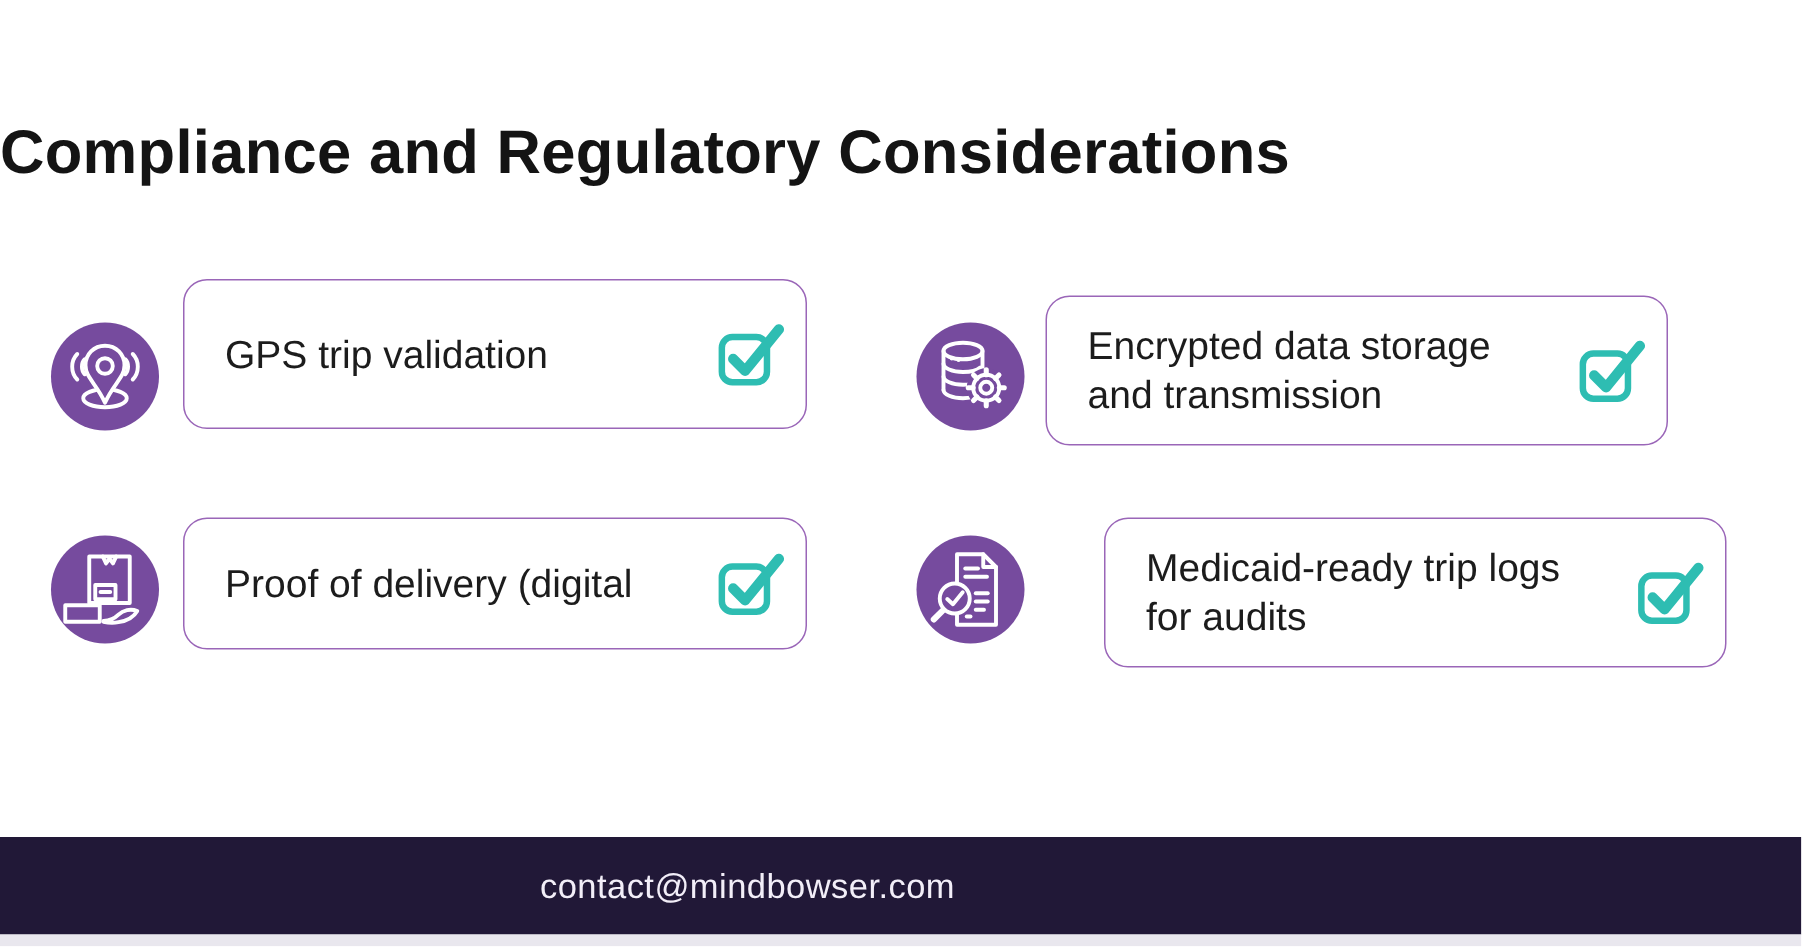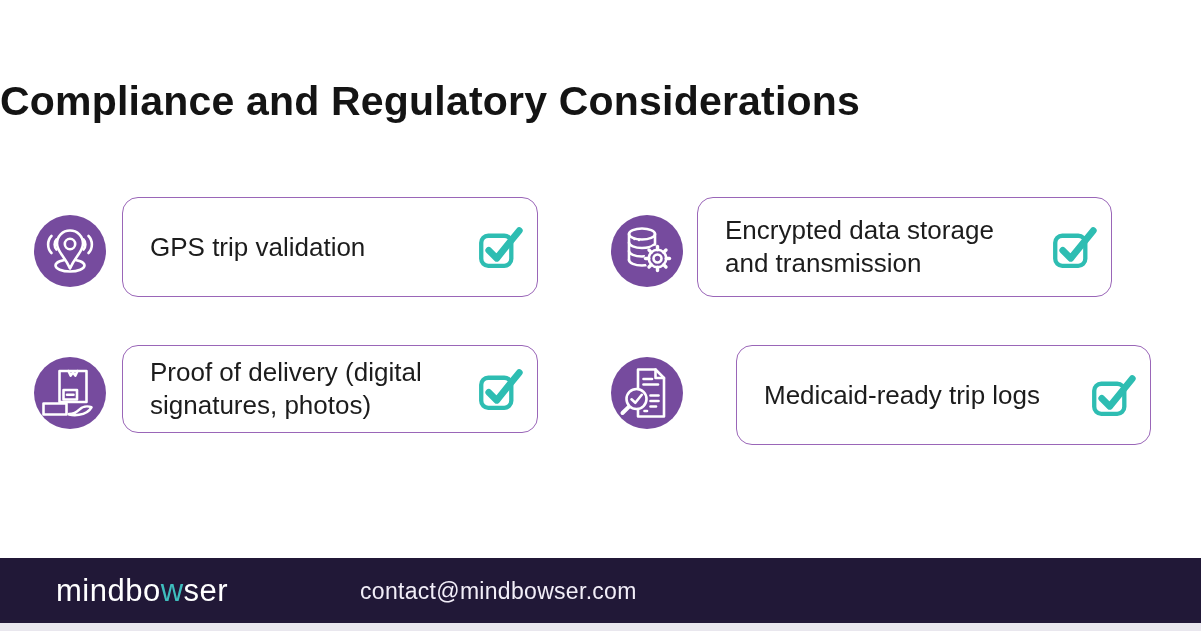--- a/index.html
+++ b/index.html
@@ -15,21 +15,21 @@
     position:absolute;width:72px;height:72px;border-radius:50%;
     background:var(--purple,#764B9E);display:flex;align-items:center;justify-content:center;
   }
   .card{
     position:absolute;background:#fff;border:1.5px solid var(--card-border,#9A66B8);
     border-radius:16px;display:flex;align-items:center;box-sizing:border-box;
   }
   .card-text{padding-left:27px;font-size:26px;line-height:33px;color:var(--text-color,#1C1C1C);}
   .line{display:block;white-space:nowrap;}
   .check{position:absolute;right:13px;top:50%;transform:translateY(-50%);width:47px;height:47px;}
-  .item1-circle{left:34px;top:215px}.item1-card{left:122px;top:197px;width:416px;height:100px}
+  .item1-circle{left:34px;top:215px}.item1-card{left:122px;top:186px;width:416px;height:100px}
   .item2-circle{left:611px;top:215px}.item2-card{left:697px;top:197px;width:415px;height:100px}
   .item3-circle{left:34px;top:357px}.item3-card{left:122px;top:345px;width:416px;height:88px}
   .item4-circle{left:611px;top:357px}.item4-card{left:736px;top:345px;width:415px;height:100px}
   
   .ic{stroke:#fff;stroke-width:2.6;fill:none;stroke-linecap:round;stroke-linejoin:round;}
   .ic-fill{fill:var(--purple,#764B9E);}
   .ic-dot{fill:#fff;stroke:none;}
   .ic-teeth{stroke-width:3.4;}
   .ic-thick{stroke-width:4;}
   .chk-box{stroke:var(--teal,#2EBDB2);stroke-width:4.6;fill:#fff;}
@@ -121,21 +121,20 @@
         <path class="ic" d="M34.5,14 l2.2,4.6 l2.3,-3.2 l2.3,3.2 l2.2,-4.6"></path>
         <rect class="ic" x="29.5" y="33" width="13.5" height="9.5"></rect>
         <path class="ic" d="M33,37.7 h6.5"></path>
         <rect class="ic ic-fill" x="9.5" y="46.5" width="23" height="11"></rect>
         <path class="ic ic-fill" d="M35,57.5 c3.5,0.8 7,0.8 10,0.3 c6,-1 10.5,-4 12.5,-7.5 c-4.5,-1.8 -9.5,-0.5 -12.5,2.5 c-2.5,2.5 -6.5,4 -10,4.2 Z"></path>
       </svg>
     </div>
     <div class="card item3-card">
       <div class="card-text">
         <span class="line">Proof of delivery (digital</span>
-        <span class="line">signatures, photos)</span>
       </div>
       <svg class="check" viewBox="0 0 50 50">
         <rect class="chk-box" x="4.5" y="13" width="32" height="32" rx="7.5"></rect>
         <path class="chk-mark" d="M12.5,28.5 L21,37 L45,7.5"></path>
       </svg>
     </div>
   </div>
 
   <div>
     <div class="circle item4-circle">
@@ -149,27 +148,27 @@
         <path class="ic" d="M39.5,49.5 h5.5"></path>
         <path class="ic" d="M33.5,54 h2.5"></path>
         <line class="ic ic-thick" x1="18.3" y1="49.3" x2="11.5" y2="56"></line>
         <circle class="ic ic-fill" cx="25.5" cy="42" r="10"></circle>
         <polyline class="ic" points="20.5,42.3 24.3,45.8 30.8,37.8"></polyline>
       </svg>
     </div>
     <div class="card item4-card">
       <div class="card-text">
         <span class="line">Medicaid-ready trip logs</span>
+        <span class="line">for audits</span>
       </div>
       <svg class="check" viewBox="0 0 50 50">
         <rect class="chk-box" x="4.5" y="13" width="32" height="32" rx="7.5"></rect>
         <path class="chk-mark" d="M12.5,28.5 L21,37 L45,7.5"></path>
       </svg>
     </div>
   </div>
 
   <div class="footer">
-    <div class="logo"><span>mindbo</span><span class="logo-accent">w</span><span>ser</span></div>
     <div class="footer-email">contact@mindbowser.com</div>
   </div>
   <div class="footer-strip"></div>
 
 </div>
 
 </body></html>

